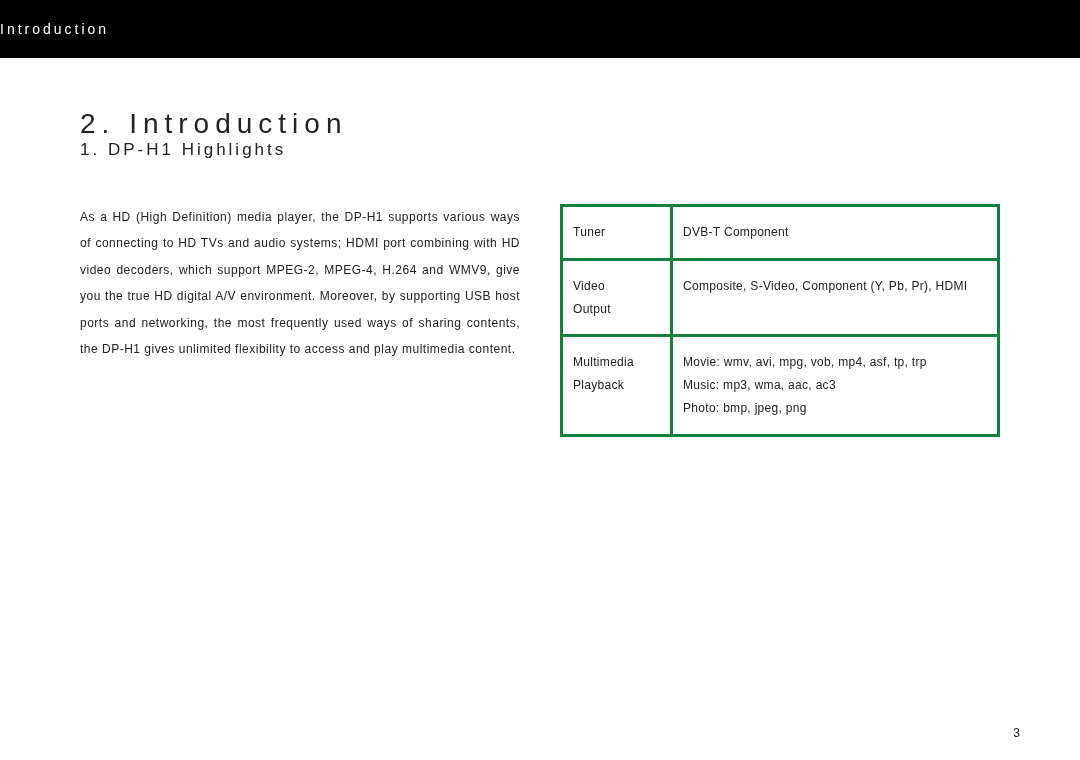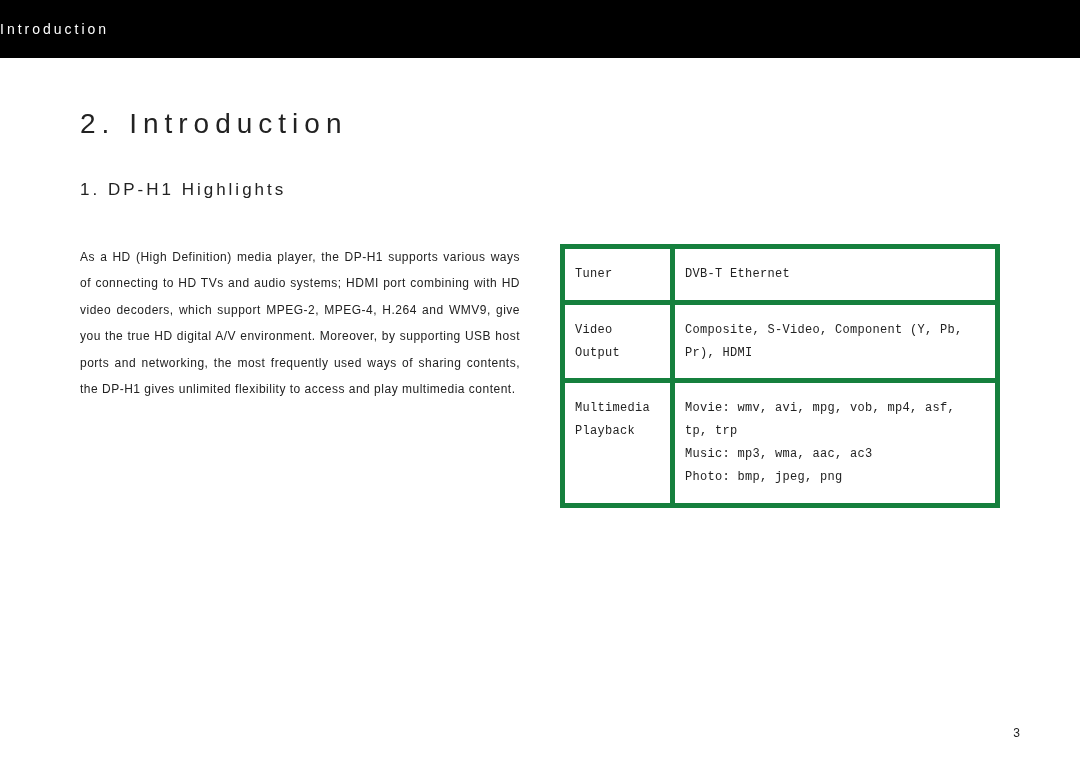--- a/index.html
+++ b/index.html
@@ -22,21 +22,20 @@
       font-size: 14px;
       letter-spacing: 3px;
     }
     .content {
       padding: 50px 80px 0 80px;
     }
     h1.chapter-title {
       font-size: 28px;
       font-weight: normal;
       letter-spacing: 6px;
-      margin-bottom: 40px;
       color: #222;
     }
     h2.subsection-title {
       font-size: 17px;
       font-weight: normal;
       letter-spacing: 3px;
       margin-bottom: 44px;
       color: #222;
     }
     .two-col {
@@ -55,26 +54,25 @@
     .right-col {
       flex: 1;
     }
     table.spec-table {
       width: 100%;
       border-collapse: collapse;
       font-size: 12px;
       color: #222;
     }
     table.spec-table td {
-      border: 5px solid #15803d;
+      border: 3px solid #15803d;
       padding: 14px 10px;
       vertical-align: top;
       line-height: 1.9;
       letter-spacing: 0.3px;
-      font-family: Liberation Mono, monospace;
     }
     table.spec-table td:first-child {
       width: 110px;
     }
     .spec-line { display: block; }
     .page-number {
       position: absolute;
       bottom: 20px;
       right: 60px;
       font-size: 12px;
@@ -93,21 +91,21 @@
   <h2 class="subsection-title">1. DP-H1 Highlights</h2>
 
   <div class="two-col">
     <div class="left-col">As a HD (High Definition) media player, the DP-H1 supports various ways of connecting to HD TVs and audio systems; HDMI port combining with HD video decoders, which support MPEG-2, MPEG-4, H.264 and WMV9, give you the true HD digital A/V environment. Moreover, by supporting USB host ports and networking, the most frequently used ways of sharing contents, the DP-H1 gives unlimited flexibility to access and play multimedia content.</div>
     <div class="right-col">
       <table class="spec-table">
         <tbody>
             <tr>
               <td>Tuner</td>
               <td>
-                <span class="spec-line">DVB-T Ethernet</span>
+                <span class="spec-line">DVB-T Component</span>
               </td>
             </tr>
             <tr>
               <td>
                 <span class="spec-line">Video</span>
                 <span class="spec-line">Output</span>
               </td>
               <td>
                 <span class="spec-line">Composite, S-Video, Component (Y, Pb, Pr), HDMI</span>
               </td>

